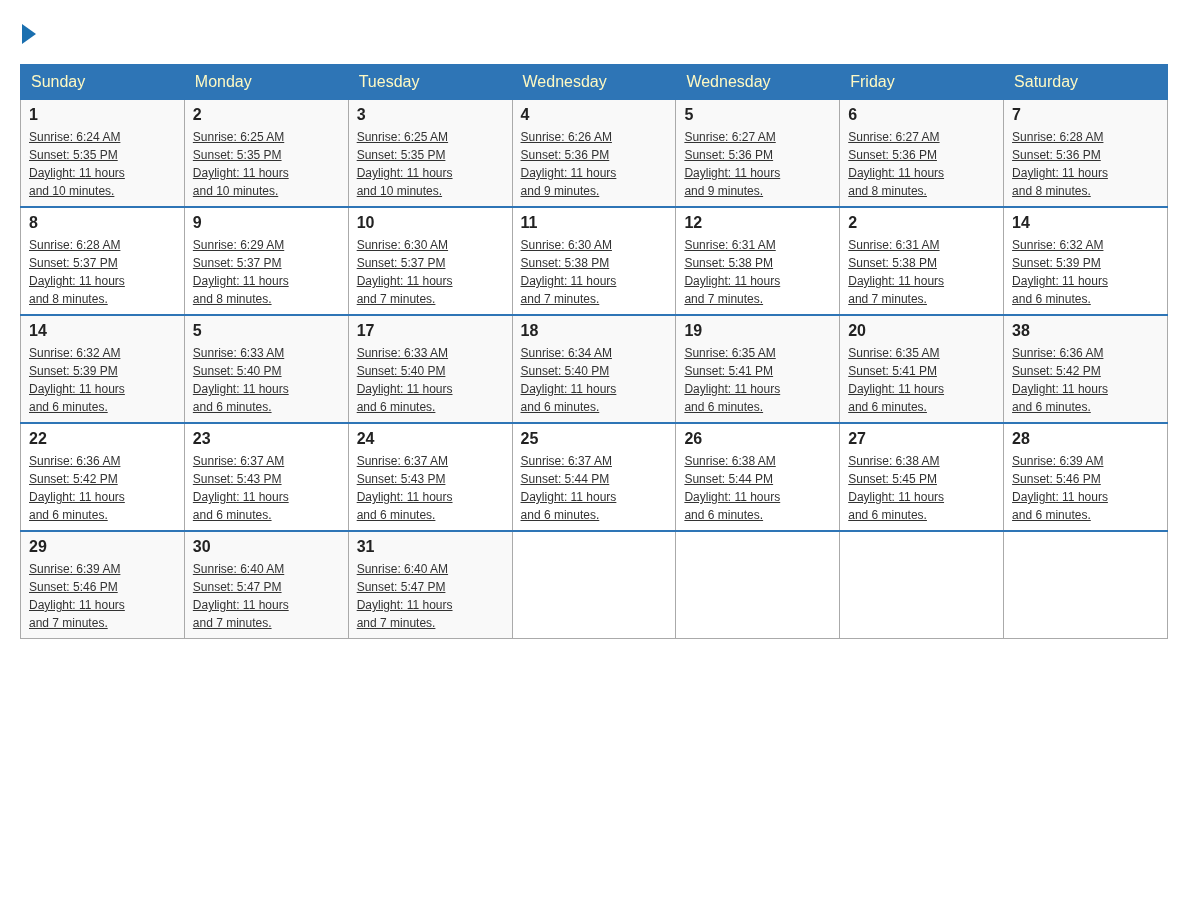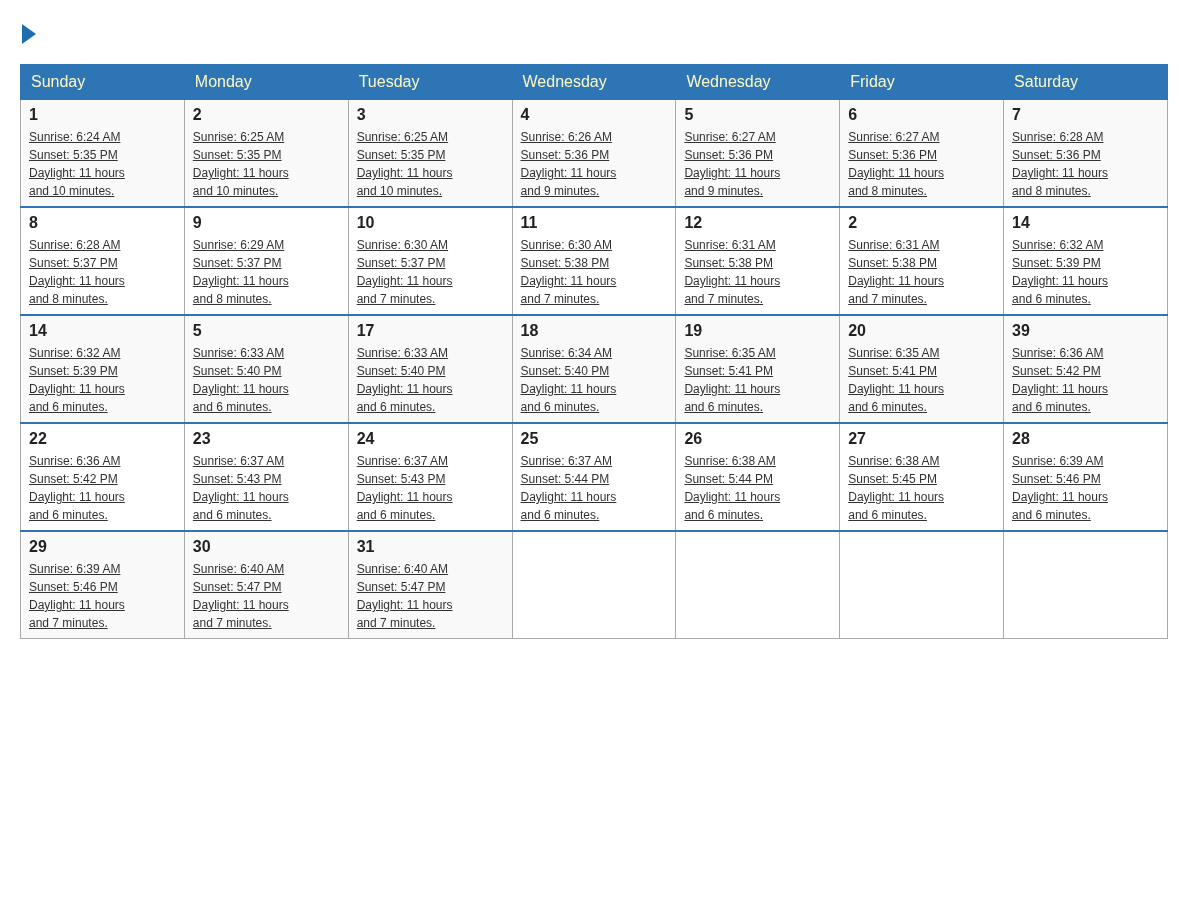--- a/index.html
+++ b/index.html
@@ -218,21 +218,21 @@
         </td>
         <td>
           <div class="day-number">19</div>
           <div class="day-info">Sunrise: 6:35 AM<br>Sunset: 5:41 PM<br>Daylight: 11 hours<br>and 6 minutes.</div>
         </td>
         <td>
           <div class="day-number">20</div>
           <div class="day-info">Sunrise: 6:35 AM<br>Sunset: 5:41 PM<br>Daylight: 11 hours<br>and 6 minutes.</div>
         </td>
         <td>
-          <div class="day-number">39</div>
+          <div class="day-number">38</div>
           <div class="day-info">Sunrise: 6:36 AM<br>Sunset: 5:42 PM<br>Daylight: 11 hours<br>and 6 minutes.</div>
         </td>
       </tr>
       <tr class="row-divider">
         <td>
           <div class="day-number">22</div>
           <div class="day-info">Sunrise: 6:36 AM<br>Sunset: 5:42 PM<br>Daylight: 11 hours<br>and 6 minutes.</div>
         </td>
         <td>
           <div class="day-number">23</div>

